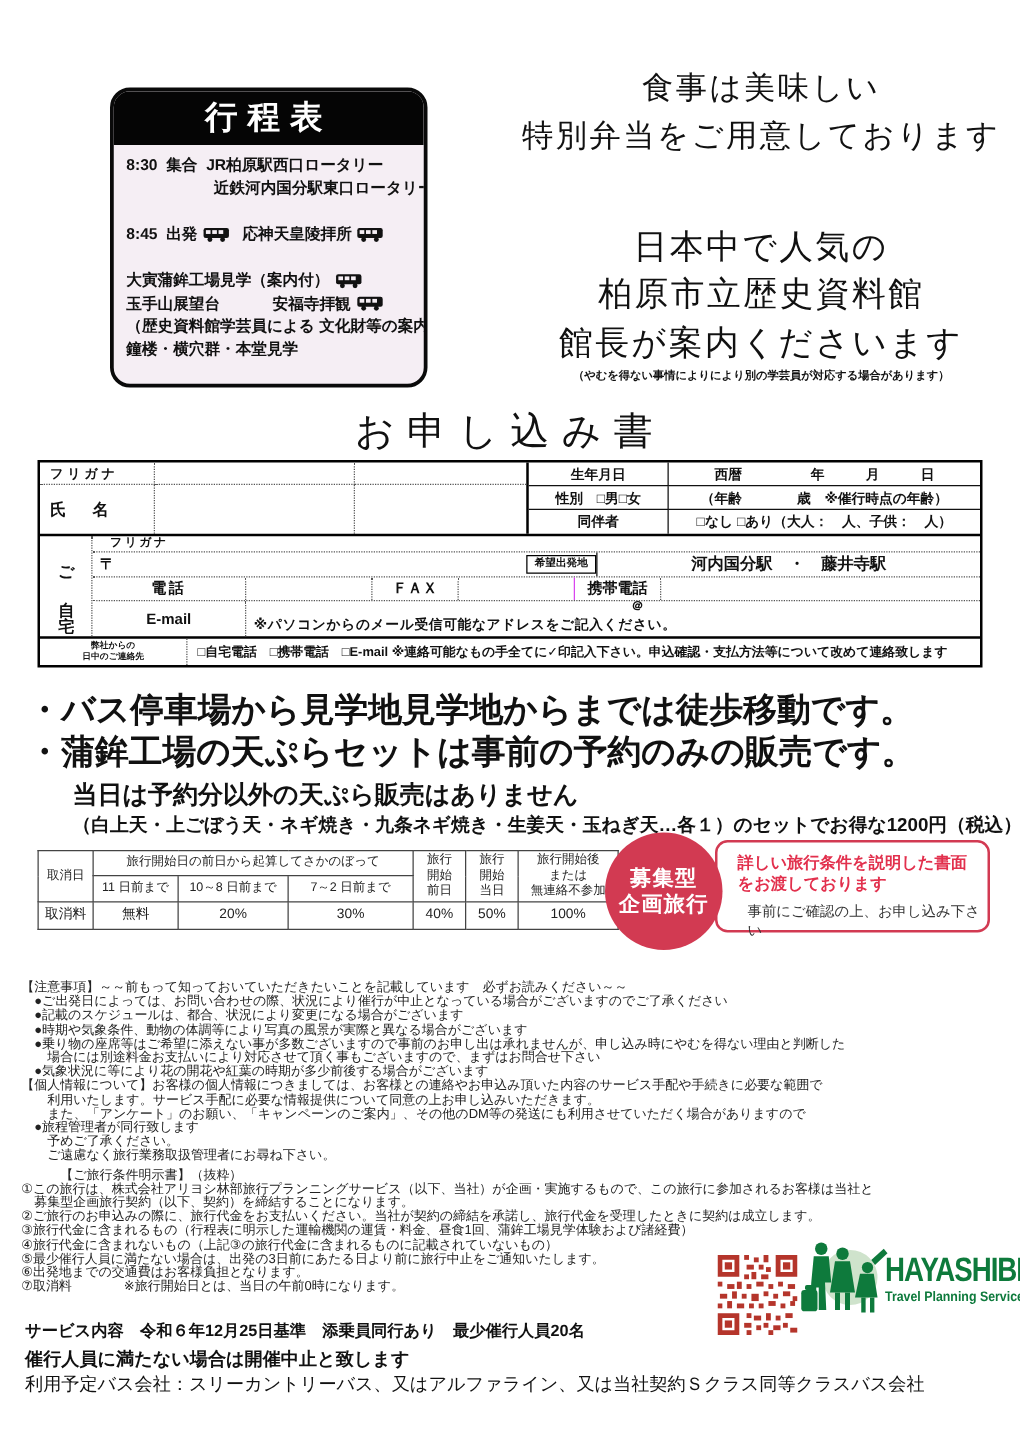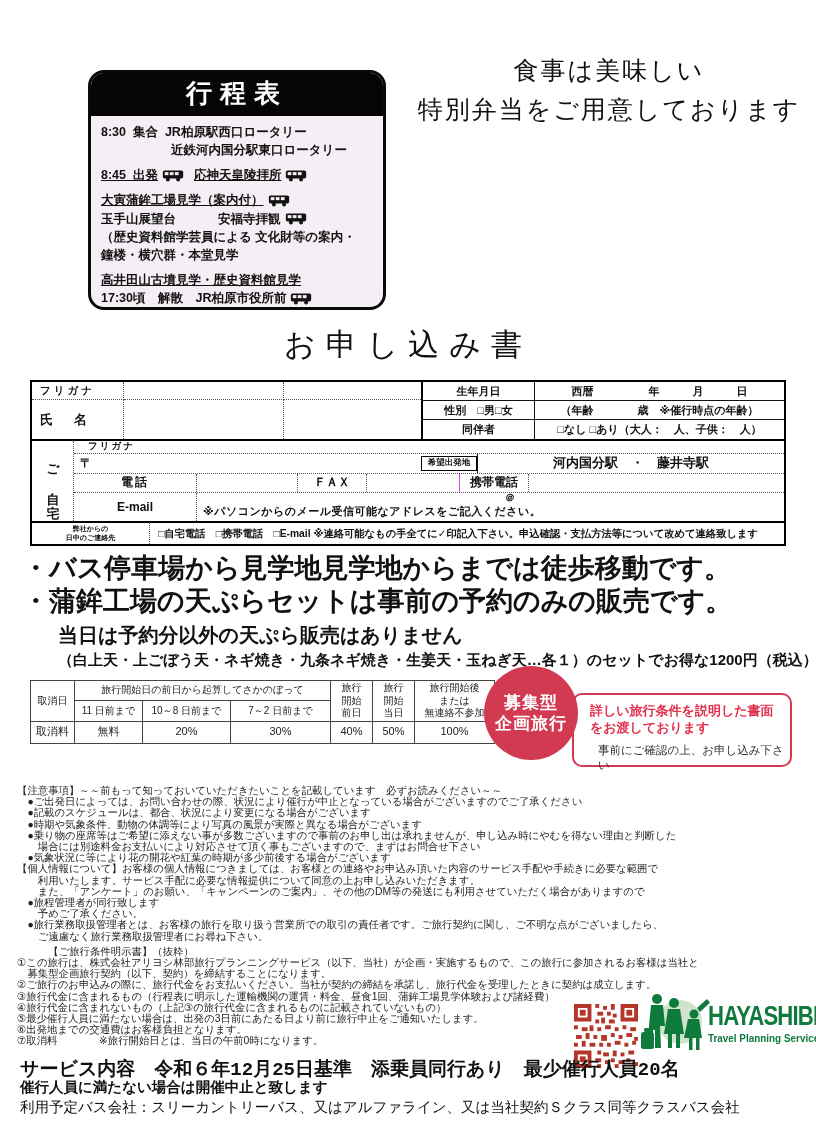--- a/index.html
+++ b/index.html
@@ -1,43 +1,43 @@
 <!DOCTYPE html>
 <html><head>
 <meta charset="utf-8">
 <style>
   * { margin:0; padding:0; box-sizing:border-box; }
   body { background:#fff; font-family:"Liberation Sans","DejaVu Sans",sans-serif; color:#111; }
   .page { position:relative; width:816px; height:1145px; background:#fff; overflow:hidden; }
 
   
-  .itin { position:absolute; left:88px; top:70px; width:298px; height:240px;
+  .itin { position:absolute; left:88px; top:70px; width:254px; height:240px;
           border:3px solid #0a0a0a; border-radius:16px; background:#f5eef4; overflow:hidden; }
   .itin-head { background:#050505; color:#fff; text-align:center; font-size:26px; font-weight:bold;
                letter-spacing:8px; padding:3px 0 5px 0; }
   .itin-body { padding:7px 8px 4px 10px; font-size:12.5px; font-weight:bold; line-height:1.45; }
   .itin-line { display:flex; align-items:center; white-space:pre; }
   .ind1 { margin-left:70px; } .ind2 { margin-left:6px; }
-  .gap-s { margin-top:7px;text-decoration:underline; }
+  .gap-s { margin-top:19px; }
   .bus { width:22px; height:13px; margin:0 4px; flex:none; }
 
   
   .serif { font-family:"Liberation Serif","DejaVu Serif",serif; }
   .meal { position:absolute; left:408px; top:52px; width:402px; text-align:center;
           font-size:25px; line-height:1.55; letter-spacing:2px; }
   .guide { position:absolute; left:408px; top:178px; width:402px; text-align:center;
            font-size:27px; line-height:1.42; letter-spacing:2px; }
   .guide-note { font-size:9px; letter-spacing:0; line-height:1.3; margin-top:2px;
                 font-family:"Liberation Sans",sans-serif; font-weight:bold; }
 
   .form-title { position:absolute; left:0; top:324px; width:100%; text-align:center;
                 font-size:31px; letter-spacing:10px; }
 
   
-  .form { position:absolute; left:30px; top:380px; width:756px; border:2px solid #000; background:#fff; }
+  .form { position:absolute; left:30px; top:368px; width:756px; border:2px solid #000; background:#fff; }
   .dot-r { border-right:1px dotted #555; } .dot-b { border-bottom:1px dotted #555; }
   .sol-r { border-right:1px solid #111; } .sol-b { border-bottom:1px solid #111; }
   .secA { display:flex; }
   .A1 { width:391px; display:grid; grid-template-columns:92px 160px 1fr; grid-template-rows:18px 39px;
         border-right:2px solid #000; }
   .A1 > div { display:flex; align-items:center; }
   .lab { font-weight:bold; }
   .A1-furi { font-size:10.5px; padding-left:8px; letter-spacing:3px; }
   .A1-name { font-size:13px; padding-left:8px; letter-spacing:4px; }
   .A2 { flex:1; display:grid; grid-template-columns:112px 1fr; grid-template-rows:19px 19px 19px; }
@@ -87,42 +87,42 @@
   .cancel td { border:1px solid #444; text-align:center; vertical-align:middle; padding:1px 3px;
                white-space:pre-line; line-height:1.25; }
   .cancel .thick { border-width:1.5px; }
   .cancel tr.vals td { height:22px; font-size:11px; }
 
   
   .badge-circle { position:absolute; left:484px; top:666px; width:94px; height:94px; border-radius:50%;
                   background:#d23a52; color:#fff; display:flex; flex-direction:column; align-items:center;
                   justify-content:center; font-weight:bold; font-size:17px; line-height:1.25; letter-spacing:1px; z-index:2; }
   .badge-box { position:absolute; left:572px; top:672px; width:220px; height:74px; border:2px solid #d23a52;
-               border-radius:10px; padding:8px 0 0 16px; background:#fff;margin-top:21px; }
+               border-radius:10px; padding:8px 0 0 16px; background:#fff; }
   .badge-red { color:#e2304d; font-weight:bold; font-size:13px; line-height:1.3; }
   .badge-note { color:#333; font-size:11.5px; margin-top:6px; margin-left:8px; }
 
   
   .notes { position:absolute; left:17px; top:757px; width:786px; font-size:10.4px; line-height:11.2px;
            color:#222;margin-top:28px; }
   .notes div { white-space:pre-wrap; }
   .notes .gap { margin-top:4px; }
 
   
   .qr { position:absolute; left:574px; top:1004px; width:64px; height:64px; }
   .logo { position:absolute; left:640px; top:990px; display:flex; align-items:center; }
   .logo-figs { width:72px; height:66px; }
   .logo-text { display:flex; flex-direction:column; margin-left:-4px; }
   .logo-name { color:#0e7a3c; font-weight:bold; font-size:27px; letter-spacing:-1px;
                transform:scaleX(0.82); transform-origin:left; line-height:1; }
   .logo-tag { color:#0e7a3c; font-size:11px; font-weight:bold; transform:scaleX(0.9);
               transform-origin:left; margin-top:2px; }
 
   
-  .foot1 { position:absolute; left:20px; top:1056px; font-size:19px; font-weight:bold; white-space:pre;font-family:Liberation Mono, monospace; }
+  .foot1 { position:absolute; left:20px; top:1056px; font-size:13px; font-weight:bold; white-space:pre; }
   .foot2 { position:absolute; left:20px; top:1078px; font-size:14.5px; font-weight:bold; }
   .foot3 { position:absolute; left:20px; top:1098px; font-size:14.5px; font-weight:normal; }
 </style>
 </head>
 <body>
 
 <div class="page">
 
   <div class="itin">
     <div class="itin-head">行程表</div>
@@ -186,20 +186,26 @@
             <circle cx="7" cy="12.3" r="2.3" fill="#111"></circle>
             <circle cx="19" cy="12.3" r="2.3" fill="#111"></circle>
           </svg>
       </div>
     </div>
   </div>
 
   <div class="meal serif">
     <div>食事は美味しい</div>
     <div>特別弁当をご用意しております</div>
+  </div>
+  <div class="guide serif">
+    <div>日本中で人気の</div>
+    <div>柏原市立歴史資料館</div>
+    <div>館長が案内くださいます</div>
+    <div class="guide-note">（やむを得ない事情によりにより別の学芸員が対応する場合があります）</div>
   </div>
 
   <div class="form-title serif">お申し込み書</div>
 
   <div class="form">
     <div class="secA">
       <div class="A1">
         <div class="dot-r dot-b lab A1-furi">フリガナ</div>
         <div class="dot-r dot-b"></div>
         <div class="dot-b"></div>
@@ -320,21 +326,20 @@
     <div>　●記載のスケジュールは、都合、状況により変更になる場合がございます</div>
     <div>　●時期や気象条件、動物の体調等により写真の風景が実際と異なる場合がございます</div>
     <div>　●乗り物の座席等はご希望に添えない事が多数ございますので事前のお申し出は承れませんが、申し込み時にやむを得ない理由と判断した</div>
     <div>　　場合には別途料金お支払いにより対応させて頂く事もございますので、まずはお問合せ下さい</div>
     <div>　●気象状況に等により花の開花や紅葉の時期が多少前後する場合がございます</div>
     <div>【個人情報について】お客様の個人情報につきましては、お客様との連絡やお申込み頂いた内容のサービス手配や手続きに必要な範囲で</div>
     <div>　　利用いたします。サービス手配に必要な情報提供について同意の上お申し込みいただきます。</div>
     <div>　　また、「アンケート」のお願い、「キャンペーンのご案内」、その他のDM等の発送にも利用させていただく場合がありますので</div>
     <div>　●旅程管理者が同行致します</div>
     <div>　　予めご了承ください。</div>
-    <div>　●旅行業務取扱管理者とは、お客様の旅行を取り扱う営業所での取引の責任者です。ご旅行契約に関し、ご不明な点がございましたら、</div>
     <div>　　ご遠慮なく旅行業務取扱管理者にお尋ね下さい。</div>
     <div class="gap">　　　【ご旅行条件明示書】（抜粋）</div>
     <div>①この旅行は、株式会社アリヨシ林部旅行プランニングサービス（以下、当社）が企画・実施するもので、この旅行に参加されるお客様は当社と</div>
     <div>　募集型企画旅行契約（以下、契約）を締結することになります。</div>
     <div>②ご旅行のお申込みの際に、旅行代金をお支払いください。当社が契約の締結を承諾し、旅行代金を受理したときに契約は成立します。</div>
     <div>③旅行代金に含まれるもの（行程表に明示した運輸機関の運賃・料金、昼食1回、蒲鉾工場見学体験および諸経費）</div>
     <div>④旅行代金に含まれないもの（上記③の旅行代金に含まれるものに記載されていないもの）</div>
     <div>⑤最少催行人員に満たない場合は、出発の3日前にあたる日より前に旅行中止をご通知いたします。</div>
     <div>⑥出発地までの交通費はお客様負担となります。</div>
     <div>⑦取消料　　　　※旅行開始日とは、当日の午前0時になります。</div>

